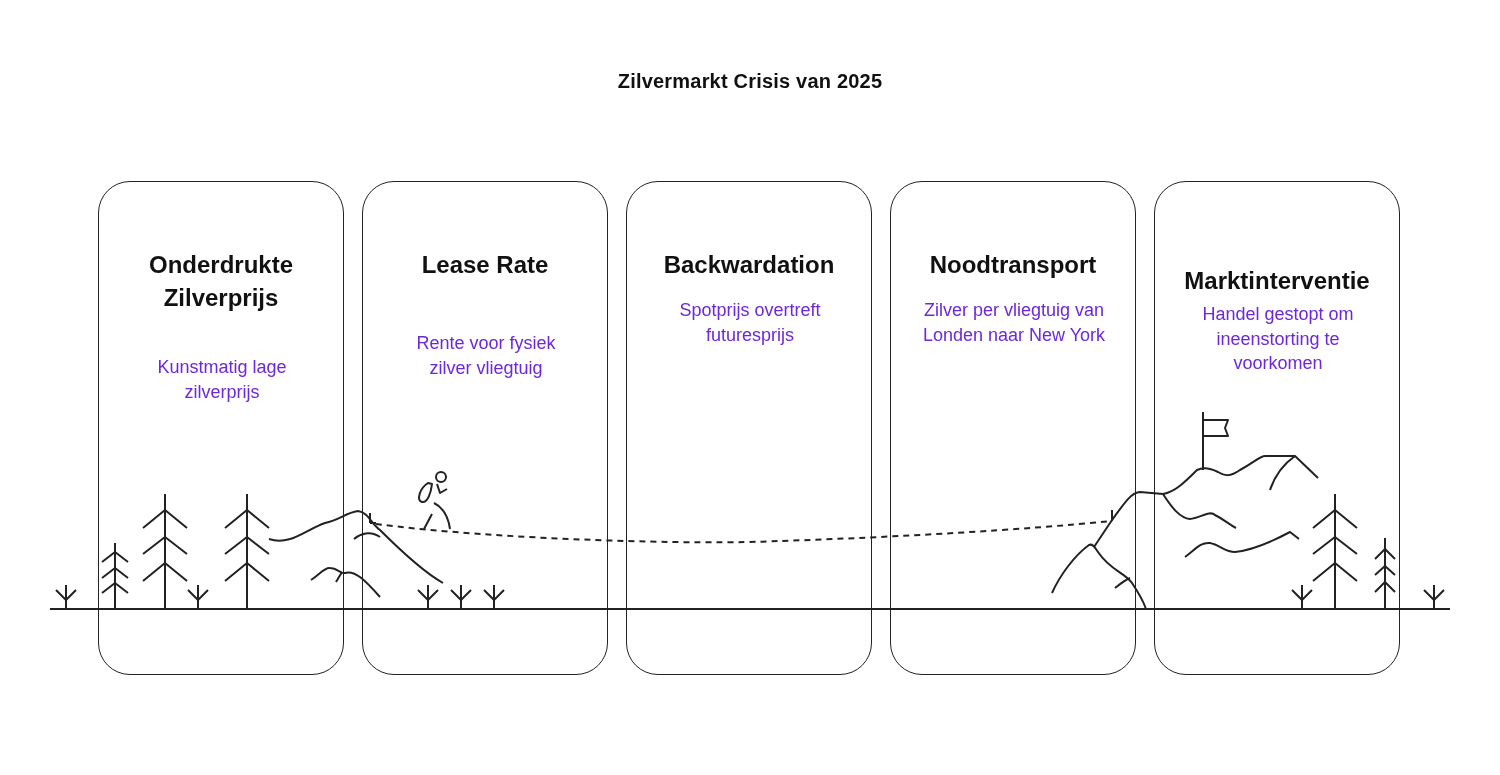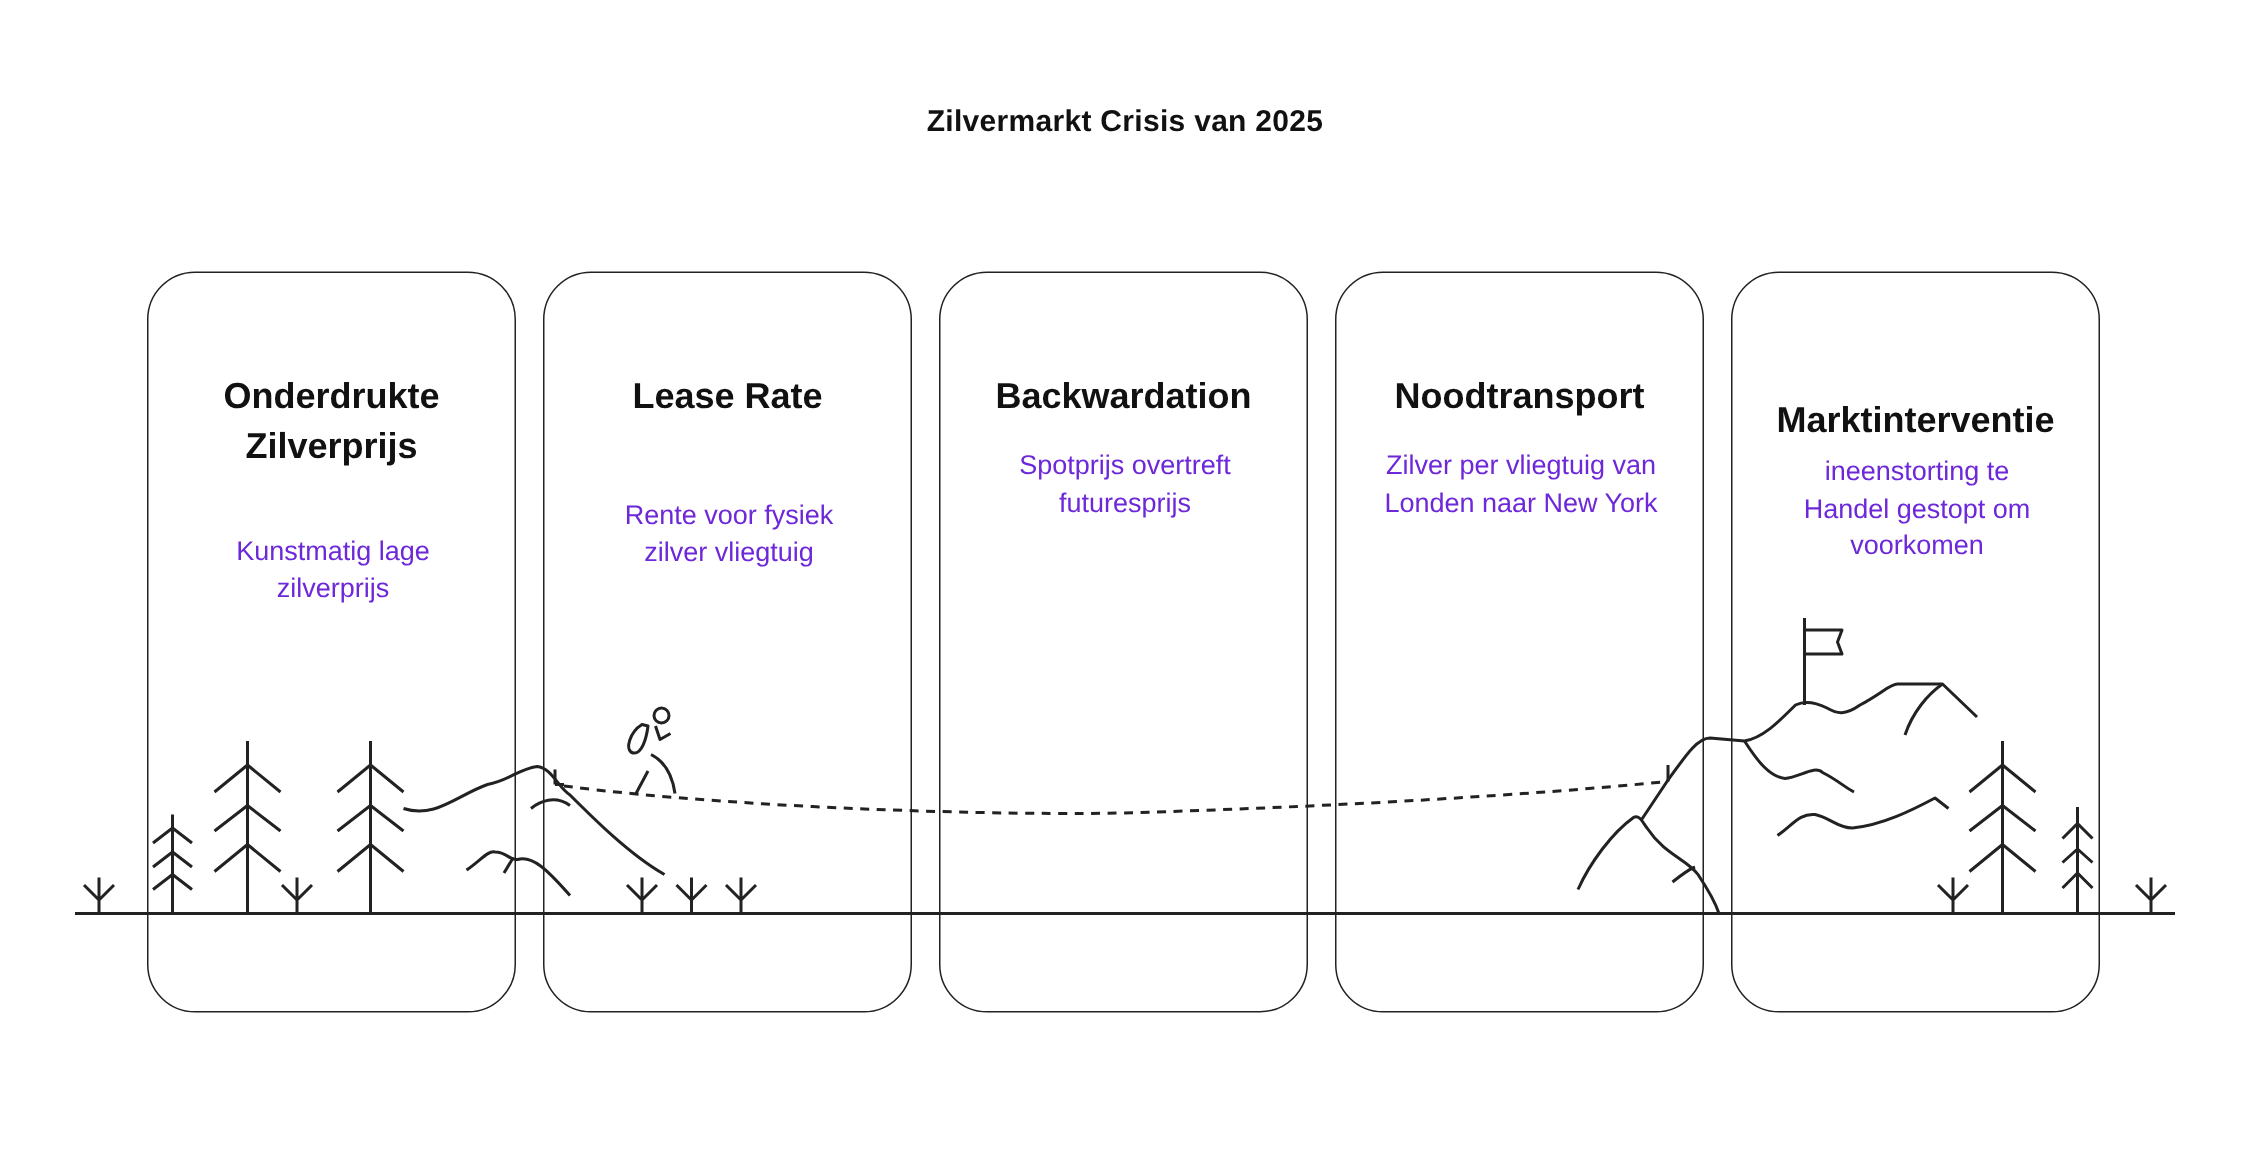--- a/index.html
+++ b/index.html
@@ -59,22 +59,22 @@
     <div>Zilver per vliegtuig van</div>
     <div>Londen naar New York</div>
   </div>
 </div>
 
 <div class="card" style="left:1154px;">
   <div class="card-head" style="top:66px;margin-top:16px;">
     <div>Marktinterventie</div>
   </div>
   <div class="card-desc" style="top:120px;">
+    <div>Handel gestopt om</div>
     <div>ineenstorting te</div>
-    <div>Handel gestopt om</div>
     <div>voorkomen</div>
   </div>
 </div>
 
 <svg class="scene" width="1500" height="775" viewBox="0 0 1500 775" fill="none" stroke="#222" stroke-width="2" stroke-linecap="butt" stroke-linejoin="round">
 
   <line x1="50" y1="609" x2="1450" y2="609"></line>
 
   <g>
     <path d="M66 609 V585 M56 590 L66 600 L76 590"></path>

